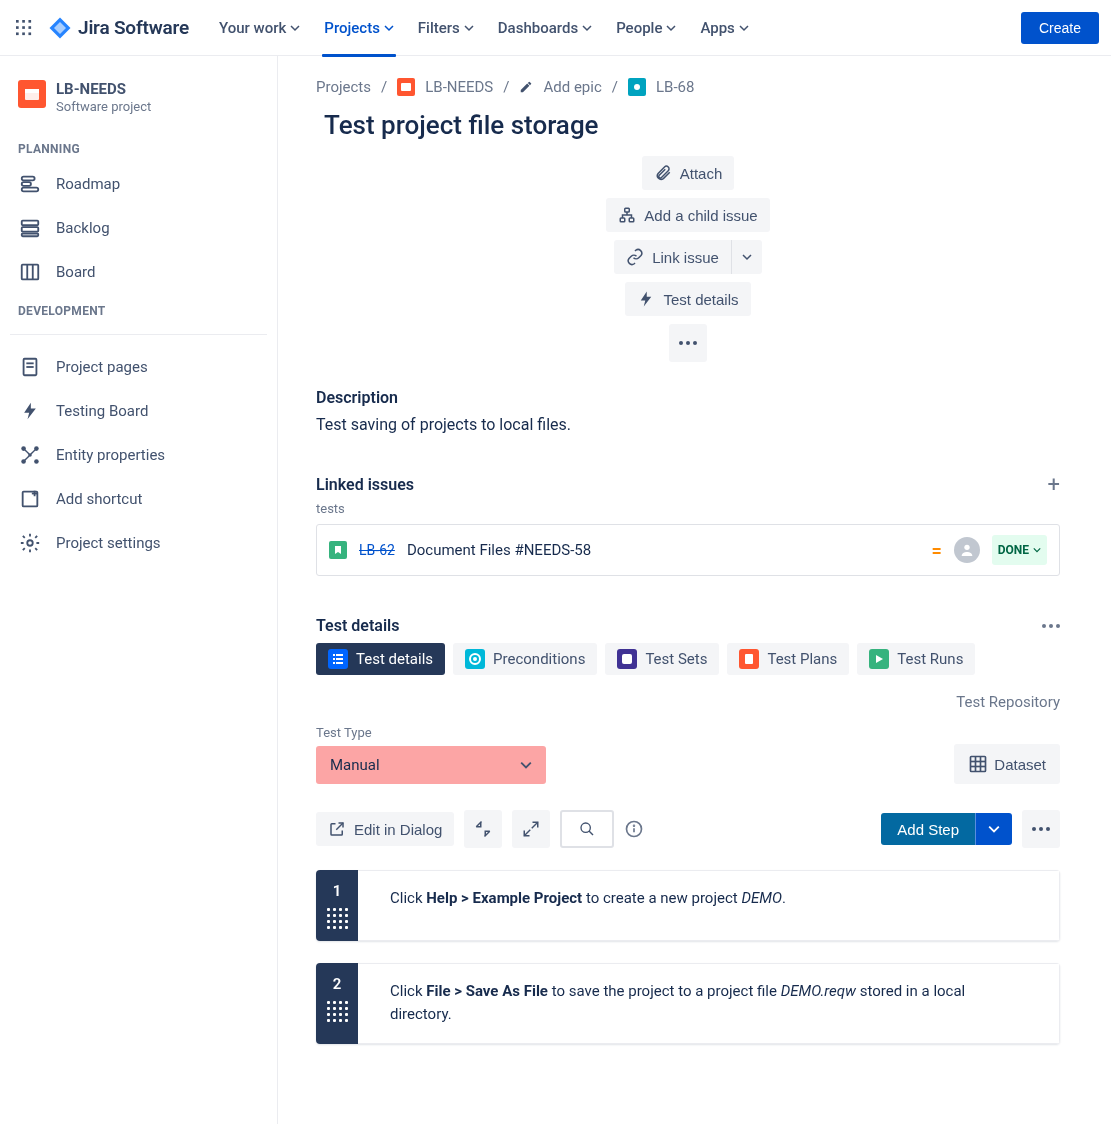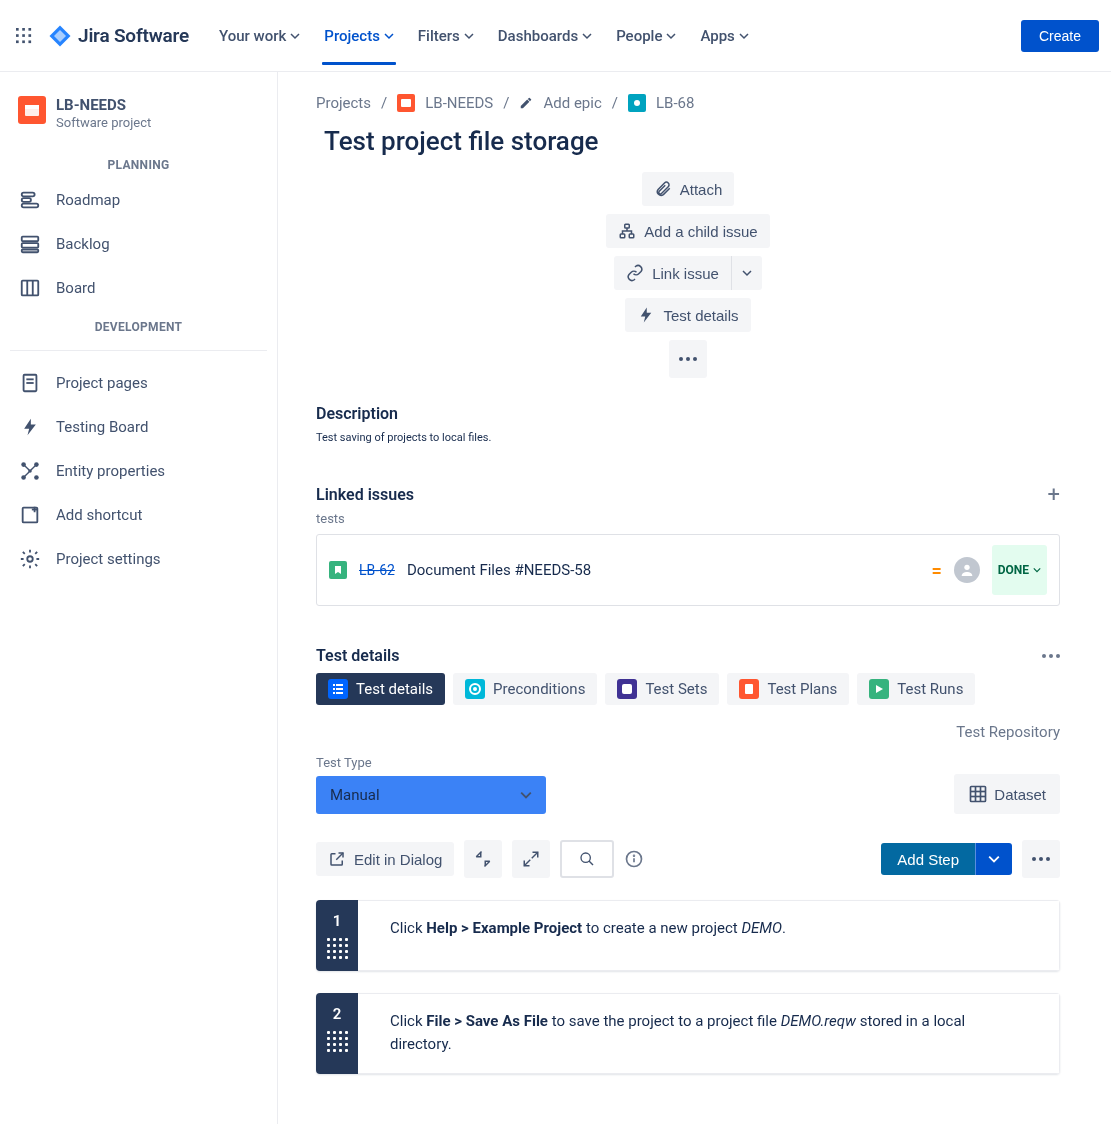--- a/index.html
+++ b/index.html
@@ -1,68 +1,68 @@
 <!DOCTYPE html>
 <html><head>
 <meta charset="utf-8">
 <style>
 * { box-sizing: border-box; margin: 0; padding: 0; }
 body { font-family: -apple-system, BlinkMacSystemFont, "Segoe UI", Roboto, sans-serif; font-size: 14px; color: #172B4D; background: #fff; }
-.topnav { display: flex; align-items: center; height: 72px; padding: 0 12px; border-bottom: 1px solid #ebecf0; gap: 4px; }
+.topnav { display: flex; align-items: center; height: 56px; padding: 0 12px; border-bottom: 1px solid #ebecf0; gap: 4px; }
 .apps-icon { width: 24px; height: 24px; display: flex; align-items: center; justify-content: center; cursor: pointer; padding: 4px; }
 .logo-wrap { display: flex; align-items: center; gap: 6px; margin-right: 16px; margin-left: 8px; }
 .logo-diamond { width: 24px; height: 24px; color: #0052CC; }
 .logo-text { font-size: 19px; font-weight: 600; color: #253858; letter-spacing: -0.2px; }
 .nav-item { display: flex; align-items: center; gap: 4px; padding: 0 10px; height: 56px; cursor: pointer; color: #42526E; font-size: 15px; font-weight: 500; position: relative; }
 .nav-item.active { color: #0052CC; }
 .nav-item.active::after { content: ""; position: absolute; bottom: -1px; left: 8px; right: 8px; height: 3px; background: #0052CC; border-radius: 1px; }
 .chev { width: 10px; height: 10px; }
 .create-btn { margin-left: auto; background: #0052CC; color: #fff; border: none; border-radius: 3px; padding: 8px 18px; font-size: 14px; font-weight: 500; cursor: pointer; }
 .layout { display: flex; }
 .sidebar { width: 278px; border-right: 1px solid #ebecf0; padding: 24px 10px 24px 10px; min-height: calc(100vh - 56px); }
 .proj-head { display: flex; gap: 10px; padding: 0 8px 18px 8px; align-items: flex-start; }
 .proj-icon { width: 28px; height: 28px; background: #FF5630; border-radius: 3px; display: flex; align-items: center; justify-content: center; color: #fff; flex-shrink: 0; }
 .proj-name { font-weight: 700; font-size: 15px; color: #42526E; }
 .proj-type { font-size: 13px; color: #6B778C; margin-top: 1px; }
-.section-label { font-size: 12px; font-weight: 700; color: #6B778C; padding: 10px 8px 6px; letter-spacing: 0.3px; text-align: center; }
+.section-label { font-size: 12px; font-weight: 700; color: #6B778C; padding: 10px 8px 6px; letter-spacing: 0.3px; }
 .side-item { display: flex; align-items: center; gap: 14px; padding: 10px 8px; border-radius: 3px; cursor: pointer; color: #42526E; font-size: 15px; }
 .side-item .icn { width: 24px; height: 24px; color: #42526E; display: flex; align-items: center; justify-content: center; }
 .divider { border-top: 1px solid #ebecf0; margin: 10px 0; }
 .main { flex: 1; padding: 22px 38px 40px 38px; max-width: 820px; }
 .breadcrumb { display: flex; align-items: center; gap: 10px; font-size: 15px; color: #6B778C; flex-wrap: wrap; }
 .breadcrumb a { color: #6B778C; text-decoration: none; }
 .bc-sep { color: #6B778C; }
 .bc-icon { width: 18px; height: 18px; border-radius: 2px; display: inline-flex; align-items: center; justify-content: center; }
 .issue-title { font-size: 26px; font-weight: 500; color: #172B4D; margin: 14px 8px 16px; }
 .action-row { display: flex; gap: 8px; flex-wrap: wrap; align-items: center; flex-direction: column; }
 .btn { display: inline-flex; align-items: center; gap: 8px; background: #f4f5f7; border: none; border-radius: 3px; padding: 8px 12px; font-size: 15px; color: #42526E; cursor: pointer; font-weight: 500; }
 .btn .bicn { width: 18px; height: 18px; }
 .btn-split { display: flex; }
 .btn-split .btn { border-radius: 3px 0 0 3px; }
 .btn-split .btn-drop { border-radius: 0 3px 3px 0; border-left: 1px solid #dfe1e6; padding: 8px 10px; }
 .icon-btn { background: #f4f5f7; border: none; border-radius: 3px; width: 38px; height: 38px; display: inline-flex; align-items: center; justify-content: center; cursor: pointer; color: #42526E; }
 .section-h { font-size: 16px; font-weight: 600; color: #172B4D; margin-top: 26px; margin-bottom: 8px; }
-.desc-text { font-size: 11px; color: #172B4D; margin-top: 2px; }
+.desc-text { font-size: 16px; color: #172B4D; margin-top: 2px; }
 .flex-between { display: flex; justify-content: space-between; align-items: center; }
 .linked-add { color: #6B778C; cursor: pointer; font-size: 22px; }
 .tests-label { font-size: 13px; color: #6B778C; margin-top: 4px; margin-bottom: 8px; }
 .linked-card { border: 1px solid #dfe1e6; border-radius: 3px; padding: 10px 12px; display: flex; align-items: center; gap: 12px; }
 .story-icon { width: 18px; height: 18px; background: #36B37E; border-radius: 2px; display: flex; align-items: center; justify-content: center; color: #fff; }
 .link-key { color: #0052CC; font-size: 14px; text-decoration: line-through; }
 .link-title { font-size: 15px; color: #172B4D; flex: 1; }
 .prio { color: #FF8B00; font-size: 18px; font-weight: 700; }
 .avatar { width: 26px; height: 26px; border-radius: 50%; background: #C1C7D0; display: flex; align-items: center; justify-content: center; color: #fff; }
-.done-badge { background: #E3FCEF; color: #006644; font-size: 12px; font-weight: 700; padding: 18px 6px; border-radius: 3px; display: flex; align-items: center; gap: 4px; }
+.done-badge { background: #E3FCEF; color: #006644; font-size: 12px; font-weight: 700; padding: 8px 6px; border-radius: 3px; display: flex; align-items: center; gap: 4px; }
 .tab-row { display: flex; gap: 8px; flex-wrap: wrap; margin-top: 8px; }
 .tab-pill { display: inline-flex; align-items: center; gap: 8px; background: #f4f5f7; border-radius: 3px; padding: 6px 12px; font-size: 15px; color: #42526E; cursor: pointer; }
 .tab-pill.active { background: #253858; color: #fff; }
 .tab-pill .ticn { width: 20px; height: 20px; border-radius: 3px; display: flex; align-items: center; justify-content: center; color: #fff; }
 .repo-link { text-align: right; color: #6B778C; font-size: 15px; margin-top: 18px; }
 .field-label { font-size: 13px; color: #6B778C; margin-top: 14px; margin-bottom: 6px; }
-.select { background: #3b82f6; border: none; border-radius: 3px; padding: 10px 14px; font-size: 15px; color: #172B4D; display: inline-flex; align-items: center; gap: 60px; cursor: pointer; width: 230px; justify-content: space-between; }
+.select { background: #fca5a5; border: none; border-radius: 3px; padding: 10px 14px; font-size: 15px; color: #172B4D; display: inline-flex; align-items: center; gap: 60px; cursor: pointer; width: 230px; justify-content: space-between; }
 .row-tt-ds { display: flex; justify-content: space-between; align-items: flex-end; }
 .dataset-btn { display: inline-flex; align-items: center; gap: 6px; background: #f4f5f7; border: none; border-radius: 3px; padding: 10px 14px; font-size: 15px; color: #42526E; cursor: pointer; font-weight: 500; }
 .toolbar { display: flex; gap: 10px; margin-top: 26px; align-items: center; }
 .search-box { border: 2px solid #dfe1e6; border-radius: 3px; width: 54px; height: 38px; display: flex; align-items: center; justify-content: center; color: #6B778C; }
 .info-icn { color: #6B778C; width: 20px; height: 20px; }
 .spacer { flex: 1; }
 .add-step { display: flex; }
 .add-step-btn { background: #0369a1; color: #fff; border: none; border-radius: 3px 0 0 3px; padding: 4px 16px; font-size: 15px; font-weight: 500; cursor: pointer; }
 .add-step-drop { background: #0052CC; color: #fff; border: none; border-left: 1px solid rgba(255,255,255,0.35); border-radius: 0 3px 3px 0; padding: 10px 12px; cursor: pointer; }
 .step { display: flex; gap: 0; margin-top: 22px; border-radius: 4px; overflow: hidden; box-shadow: 0 1px 2px rgba(9,30,66,0.12); }

